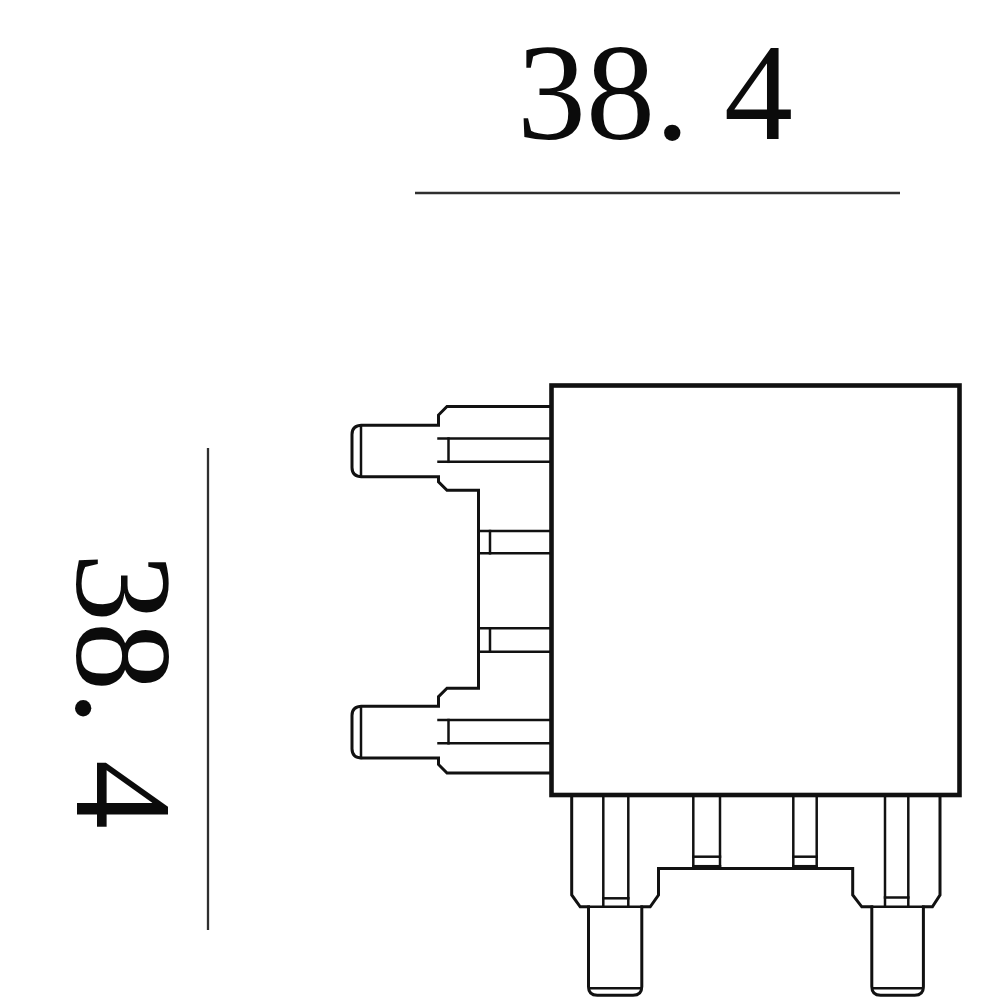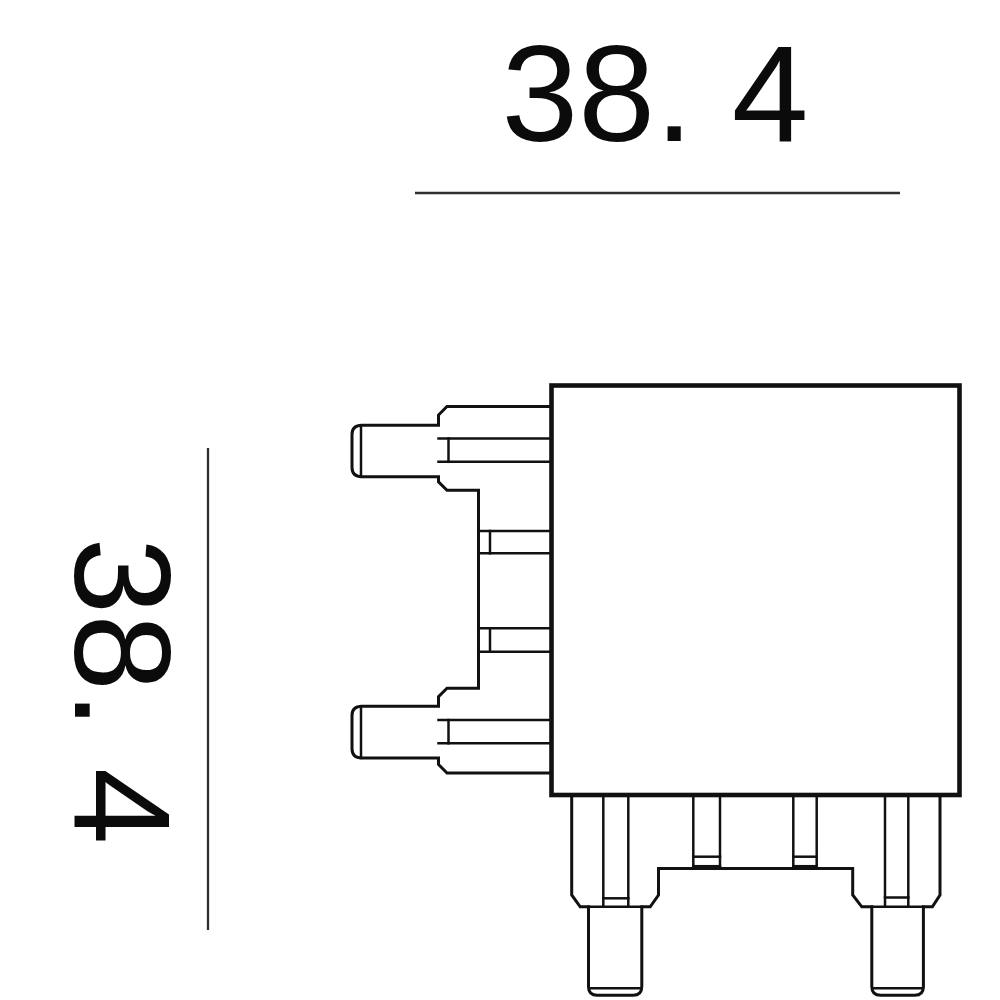--- a/index.html
+++ b/index.html
@@ -4,21 +4,21 @@
 <style>
   :root {
     --line: #111111;
     --dim: #2f2f2f;
     --text: #0b0b0b;
     --bg: #ffffff;
   }
   * { margin: 0; padding: 0; box-sizing: border-box; }
   html, body { width: 1000px; height: 1000px; background: var(--bg); overflow: hidden; }
   .page { position: relative; width: 1000px; height: 1000px; background: var(--bg);
-          font-family: Liberation Sans, sans-serif; border-radius: 31px; }
+          font-family: Liberation Serif, serif; border-radius: 31px; }
   svg { position: absolute; left: 0; top: 0; }
   .outline { fill: var(--bg); stroke: var(--line); stroke-width: 3; stroke-linejoin: miter; }
   .detail  { fill: none; stroke: var(--line); stroke-width: 2.5; stroke-linecap: square; }
   .thick   { fill: var(--bg); stroke: var(--line); stroke-width: 4.6; stroke-linejoin: miter; }
   .dimline { stroke: var(--dim); stroke-width: 2.3; stroke-linecap: butt; }
   .dimtext {
     position: absolute;
     font-size: 138px;
     line-height: 1;
     color: var(--text);

